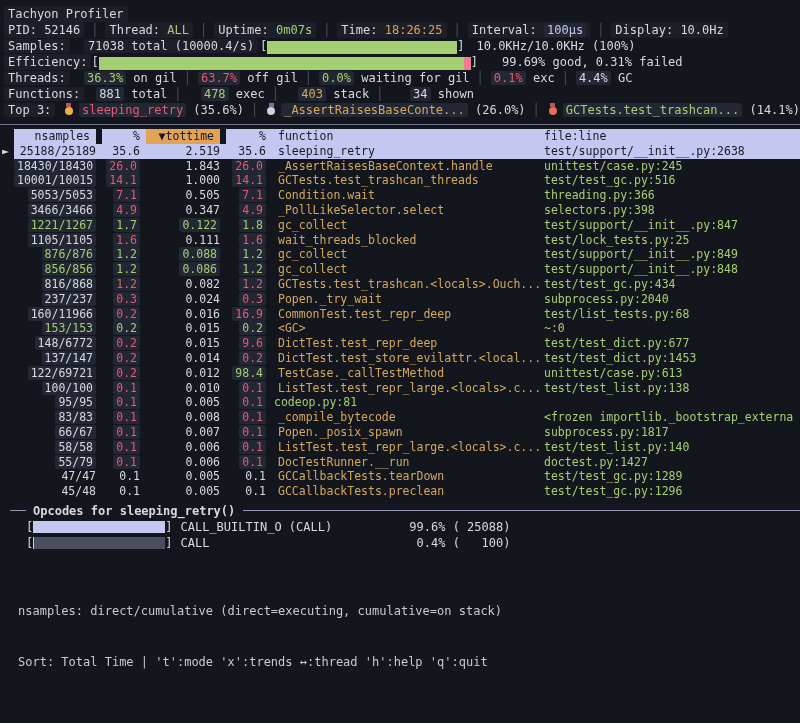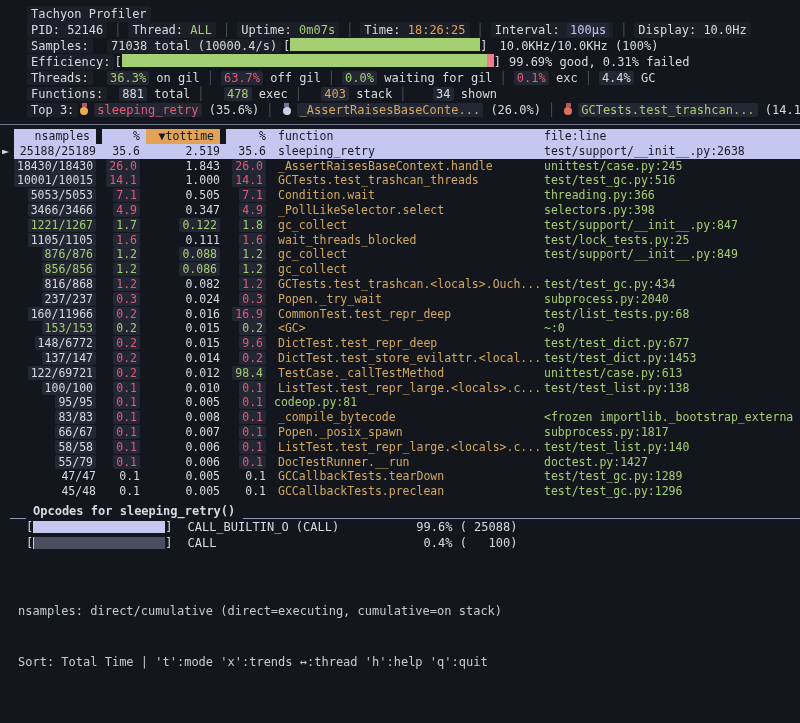--- a/index.html
+++ b/index.html
@@ -4,21 +4,21 @@
 <style>
   :root{
     --bg:#14161e; --fg:#d7dae1; --dim:#4b5064; --green:#a5cf73; --red:#e25c76;
     --yellow:#d3a95e; --orange:#e2a356; --lav:#c4c8f1; --selfg:#171923;
     --chip:#232633; --segbg:#1c1e28; --track:#4a4e5f; --pink:#ee7d90; --divider:#9298b4;
   }
   *{box-sizing:border-box;margin:0;padding:0}
   body{background:#0c0d13;font-family:"DejaVu Sans Mono","Liberation Mono",monospace}
   .screen{position:relative;width:800px;height:723px;background:var(--bg);color:var(--fg);
     font-size:12px;line-height:16px;overflow:hidden;padding-top:6px}
-  .topline{height:16px;padding-left:27px;white-space:pre;display:flex;align-items:flex-start}
+  .topline{height:16px;padding-left:4px;white-space:pre;display:flex;align-items:flex-end}
   .seg{background:var(--segbg);padding:0 4px;border-radius:2px;white-space:pre}
   .ssep{color:var(--dim);margin:0 7px}
   .chip{background:var(--chip);padding:0 3px;border-radius:2px}
   .col-fg{color:var(--fg)} .col-green{color:var(--green)} .col-red{color:var(--red)}
   .col-yellow{color:var(--yellow)} .col-orange{color:var(--orange)} .col-lavender{color:var(--lav)}
   .wlab{display:inline-block;width:80px}
   .wtot{display:inline-block;width:176px}
   .bracket{color:var(--fg)}
   .bar{display:inline-block;height:13px;vertical-align:-2px}
   .samples-bar{width:190px;background:var(--green)}
@@ -41,48 +41,48 @@
   .c-fn{padding-left:6px;color:var(--yellow)}
   .c-file{padding-left:2px;color:var(--green)}
   .thead .hc{background:var(--lav);color:var(--selfg);font-weight:normal}
   .thead .hc.sorted{background:var(--orange)}
   .thead .gap-r{border-right:6px solid var(--bg)}
   .cd{color:var(--fg)} .cr{color:var(--red)} .cg{color:var(--green)}
   .trow.sel{background:var(--lav)}
   .trow.sel>div:not(.c0),.trow.sel>div:not(.c0) span{color:var(--selfg)!important}
   .trow.sel .c0{background:var(--bg)}
   
-  .opdiv{display:flex;align-items:flex-end;height:16px;margin-top:4px}
+  .opdiv{display:flex;align-items:center;height:16px;margin-top:4px}
   .opdiv .pre{width:16px;height:1px;background:var(--divider);margin:0 7px 0 10px}
   .opdiv .t{font-weight:bold;white-space:pre}
   .opdiv .post{flex:1;height:1px;background:var(--divider);margin-left:8px}
   .oprow{display:flex;align-items:center;height:16px;padding-left:26px;white-space:pre}
   .opbar{display:inline-block;width:132px;height:12px;background:var(--track);position:relative;vertical-align:-2px}
   .opbar .fill{position:absolute;left:0;top:0;bottom:0;background:var(--lav)}
-  .opname{margin-left:15px;display:inline-block;width:180px;overflow:hidden}
+  .opname{margin-left:8px;display:inline-block;width:180px;overflow:hidden}
   .opstats{display:inline-block;width:150px;text-align:right;white-space:pre}
   .footer{position:absolute;left:18px;bottom:18px;color:#c7cad4;line-height:17px;white-space:pre}
 </style>
 </head>
 <body>
 
 <div class="screen">
 
   <div class="topline">
     <span class="seg">Tachyon Profiler</span>
   </div>
 
   <div class="topline" id="status-bar"><span class="seg"><span class="slbl">PID: </span><span class="col-fg">52146</span></span><span class="ssep">│</span><span class="seg"><span class="slbl">Thread: </span><span class="col-green">ALL</span></span><span class="ssep">│</span><span class="seg"><span class="slbl">Uptime: </span><span class="col-green">0m07s</span></span><span class="ssep">│</span><span class="seg"><span class="slbl">Time: </span><span class="col-orange">18:26:25</span></span><span class="ssep">│</span><span class="seg"><span class="slbl">Interval: </span><span class="col-lavender chip">100µs</span></span><span class="ssep">│</span><span class="seg"><span class="slbl">Display: </span><span class="col-fg">10.0Hz</span></span></div>
 
   <div class="topline">
     <span class="wlab"><span class="seg">Samples:</span></span><span class="wtot"><span class="seg">71038 total (10000.4/s)</span></span><span class="bracket">[</span><span class="bar samples-bar" id="samples-bar" style="width: 190px;"></span><span class="bracket">]</span><span style="margin-left:12px">10.0KHz/10.0KHz (100%)</span>
   </div>
 
   <div class="topline">
-    <span class="seg">Efficiency:</span><span class="bracket">[</span><span class="bar eff-bar"><span class="good"></span><span class="fail" id="eff-fail" style="width: 7px;"></span></span><span class="bracket">]</span><span style="margin-left:8px">99.69% good, 0.31% failed</span>
+    <span class="seg">Efficiency:</span><span class="bracket">[</span><span class="bar eff-bar"><span class="good"></span><span class="fail" id="eff-fail" style="width: 7px;"></span></span><span class="bracket">]</span><span style="margin-left:24px">99.69% good, 0.31% failed</span>
   </div>
 
   <div class="topline" id="threads-row">
     <span class="wlab"><span class="seg">Threads:</span></span>
   <span><span class="chip col-green">36.3%</span><span> on gil</span></span><span class="ssep">│</span><span><span class="chip col-red">63.7%</span><span> off gil</span></span><span class="ssep">│</span><span><span class="chip col-green">0.0%</span><span> waiting for gil</span></span><span class="ssep">│</span><span><span class="chip col-red">0.1%</span><span> exc</span></span><span class="ssep">│</span><span><span class="chip col-fg">4.4%</span><span> GC</span></span></div>
 
   <div class="topline" id="functions-row">
     <span class="wlab"><span class="seg">Functions:</span></span>
   <span><span class="fv"><span class="chip col-fg">881</span></span><span> total</span></span><span class="ssep">│</span><span><span class="fv"><span class="chip col-green">478</span></span><span> exec</span></span><span class="ssep">│</span><span><span class="fv"><span class="chip col-yellow">403</span></span><span> stack</span></span><span class="ssep">│</span><span><span class="fv"><span class="chip col-fg">34</span></span><span> shown</span></span></div>
 
@@ -95,21 +95,21 @@
   <div class="thead" id="table-head"><div class="c0"></div><div class="hc c-ns gap-r">nsamples</div><div class="hc c-p">%</div><div class="hc c-tt sorted gap-r">▼tottime</div><div class="hc c-p">%</div><div class="hc c-fn">function</div><div class="hc c-file">file:line</div></div>
   <div id="table-body">
       <div class="trow sel"><div class="c0">►</div><div class="c-ns"><span class="cd">25188/25189</span></div><div class="c-p"><span class="cd">35.6</span></div><div class="c-tt"><span class="cd">2.519</span></div><div class="c-p"><span class="cd">35.6</span></div><div class="c-fn">sleeping_retry</div><div class="c-file">test/support/__init__.py:2638</div></div>
       <div class="trow"><div class="c0"></div><div class="c-ns"><span class="chip cd">18430/18430</span></div><div class="c-p"><span class="chip cr">26.0</span></div><div class="c-tt"><span class="cd">1.843</span></div><div class="c-p"><span class="chip cr">26.0</span></div><div class="c-fn">_AssertRaisesBaseContext.handle</div><div class="c-file">unittest/case.py:245</div></div>
       <div class="trow"><div class="c0"></div><div class="c-ns"><span class="chip cd">10001/10015</span></div><div class="c-p"><span class="chip cr">14.1</span></div><div class="c-tt"><span class="cd">1.000</span></div><div class="c-p"><span class="chip cr">14.1</span></div><div class="c-fn">GCTests.test_trashcan_threads</div><div class="c-file">test/test_gc.py:516</div></div>
       <div class="trow"><div class="c0"></div><div class="c-ns"><span class="chip cd">5053/5053</span></div><div class="c-p"><span class="chip cr">7.1</span></div><div class="c-tt"><span class="cd">0.505</span></div><div class="c-p"><span class="chip cr">7.1</span></div><div class="c-fn">Condition.wait</div><div class="c-file">threading.py:366</div></div>
       <div class="trow"><div class="c0"></div><div class="c-ns"><span class="chip cd">3466/3466</span></div><div class="c-p"><span class="chip cr">4.9</span></div><div class="c-tt"><span class="cd">0.347</span></div><div class="c-p"><span class="chip cr">4.9</span></div><div class="c-fn">_PollLikeSelector.select</div><div class="c-file">selectors.py:398</div></div>
       <div class="trow"><div class="c0"></div><div class="c-ns"><span class="chip cg">1221/1267</span></div><div class="c-p"><span class="chip cg">1.7</span></div><div class="c-tt"><span class="chip cg">0.122</span></div><div class="c-p"><span class="chip cg">1.8</span></div><div class="c-fn">gc_collect</div><div class="c-file">test/support/__init__.py:847</div></div>
       <div class="trow"><div class="c0"></div><div class="c-ns"><span class="chip cd">1105/1105</span></div><div class="c-p"><span class="chip cr">1.6</span></div><div class="c-tt"><span class="cd">0.111</span></div><div class="c-p"><span class="chip cr">1.6</span></div><div class="c-fn">wait_threads_blocked</div><div class="c-file">test/lock_tests.py:25</div></div>
       <div class="trow"><div class="c0"></div><div class="c-ns"><span class="chip cg">876/876</span></div><div class="c-p"><span class="chip cg">1.2</span></div><div class="c-tt"><span class="chip cg">0.088</span></div><div class="c-p"><span class="chip cg">1.2</span></div><div class="c-fn">gc_collect</div><div class="c-file">test/support/__init__.py:849</div></div>
-      <div class="trow"><div class="c0"></div><div class="c-ns"><span class="chip cg">856/856</span></div><div class="c-p"><span class="chip cg">1.2</span></div><div class="c-tt"><span class="chip cg">0.086</span></div><div class="c-p"><span class="chip cg">1.2</span></div><div class="c-fn">gc_collect</div></div>
+      <div class="trow"><div class="c0"></div><div class="c-ns"><span class="chip cg">856/856</span></div><div class="c-p"><span class="chip cg">1.2</span></div><div class="c-tt"><span class="chip cg">0.086</span></div><div class="c-p"><span class="chip cg">1.2</span></div><div class="c-fn">gc_collect</div><div class="c-file">test/support/__init__.py:848</div></div>
       <div class="trow"><div class="c0"></div><div class="c-ns"><span class="chip cd">816/868</span></div><div class="c-p"><span class="chip cr">1.2</span></div><div class="c-tt"><span class="cd">0.082</span></div><div class="c-p"><span class="chip cr">1.2</span></div><div class="c-fn">GCTests.test_trashcan.&lt;locals&gt;.Ouch...</div><div class="c-file">test/test_gc.py:434</div></div>
       <div class="trow"><div class="c0"></div><div class="c-ns"><span class="chip cd">237/237</span></div><div class="c-p"><span class="chip cr">0.3</span></div><div class="c-tt"><span class="cd">0.024</span></div><div class="c-p"><span class="chip cr">0.3</span></div><div class="c-fn">Popen._try_wait</div><div class="c-file">subprocess.py:2040</div></div>
       <div class="trow"><div class="c0"></div><div class="c-ns"><span class="chip cd">160/11966</span></div><div class="c-p"><span class="chip cr">0.2</span></div><div class="c-tt"><span class="cd">0.016</span></div><div class="c-p"><span class="chip cr">16.9</span></div><div class="c-fn">CommonTest.test_repr_deep</div><div class="c-file">test/list_tests.py:68</div></div>
       <div class="trow"><div class="c0"></div><div class="c-ns"><span class="chip cg">153/153</span></div><div class="c-p"><span class="chip cg">0.2</span></div><div class="c-tt"><span class="cd">0.015</span></div><div class="c-p"><span class="chip cg">0.2</span></div><div class="c-fn">&lt;GC&gt;</div><div class="c-file">~:0</div></div>
       <div class="trow"><div class="c0"></div><div class="c-ns"><span class="chip cd">148/6772</span></div><div class="c-p"><span class="chip cr">0.2</span></div><div class="c-tt"><span class="cd">0.015</span></div><div class="c-p"><span class="chip cr">9.6</span></div><div class="c-fn">DictTest.test_repr_deep</div><div class="c-file">test/test_dict.py:677</div></div>
       <div class="trow"><div class="c0"></div><div class="c-ns"><span class="chip cd">137/147</span></div><div class="c-p"><span class="chip cr">0.2</span></div><div class="c-tt"><span class="cd">0.014</span></div><div class="c-p"><span class="chip cr">0.2</span></div><div class="c-fn">DictTest.test_store_evilattr.&lt;local...</div><div class="c-file">test/test_dict.py:1453</div></div>
       <div class="trow"><div class="c0"></div><div class="c-ns"><span class="chip cd">122/69721</span></div><div class="c-p"><span class="chip cr">0.2</span></div><div class="c-tt"><span class="cd">0.012</span></div><div class="c-p"><span class="chip cg">98.4</span></div><div class="c-fn">TestCase._callTestMethod</div><div class="c-file">unittest/case.py:613</div></div>
       <div class="trow"><div class="c0"></div><div class="c-ns"><span class="chip cd">100/100</span></div><div class="c-p"><span class="chip cr">0.1</span></div><div class="c-tt"><span class="cd">0.010</span></div><div class="c-p"><span class="chip cr">0.1</span></div><div class="c-fn">ListTest.test_repr_large.&lt;locals&gt;.c...</div><div class="c-file">test/test_list.py:138</div></div>
       <div class="trow"><div class="c0"></div><div class="c-ns"><span class="chip cd">95/95</span></div><div class="c-p"><span class="chip cr">0.1</span></div><div class="c-tt"><span class="cd">0.005</span></div><div class="c-p"><span class="chip cr">0.1</span></div><div class="c-file">codeop.py:81</div></div>
       <div class="trow"><div class="c0"></div><div class="c-ns"><span class="chip cd">83/83</span></div><div class="c-p"><span class="chip cr">0.1</span></div><div class="c-tt"><span class="cd">0.008</span></div><div class="c-p"><span class="chip cr">0.1</span></div><div class="c-fn">_compile_bytecode</div><div class="c-file">&lt;frozen importlib._bootstrap_externa</div></div>

